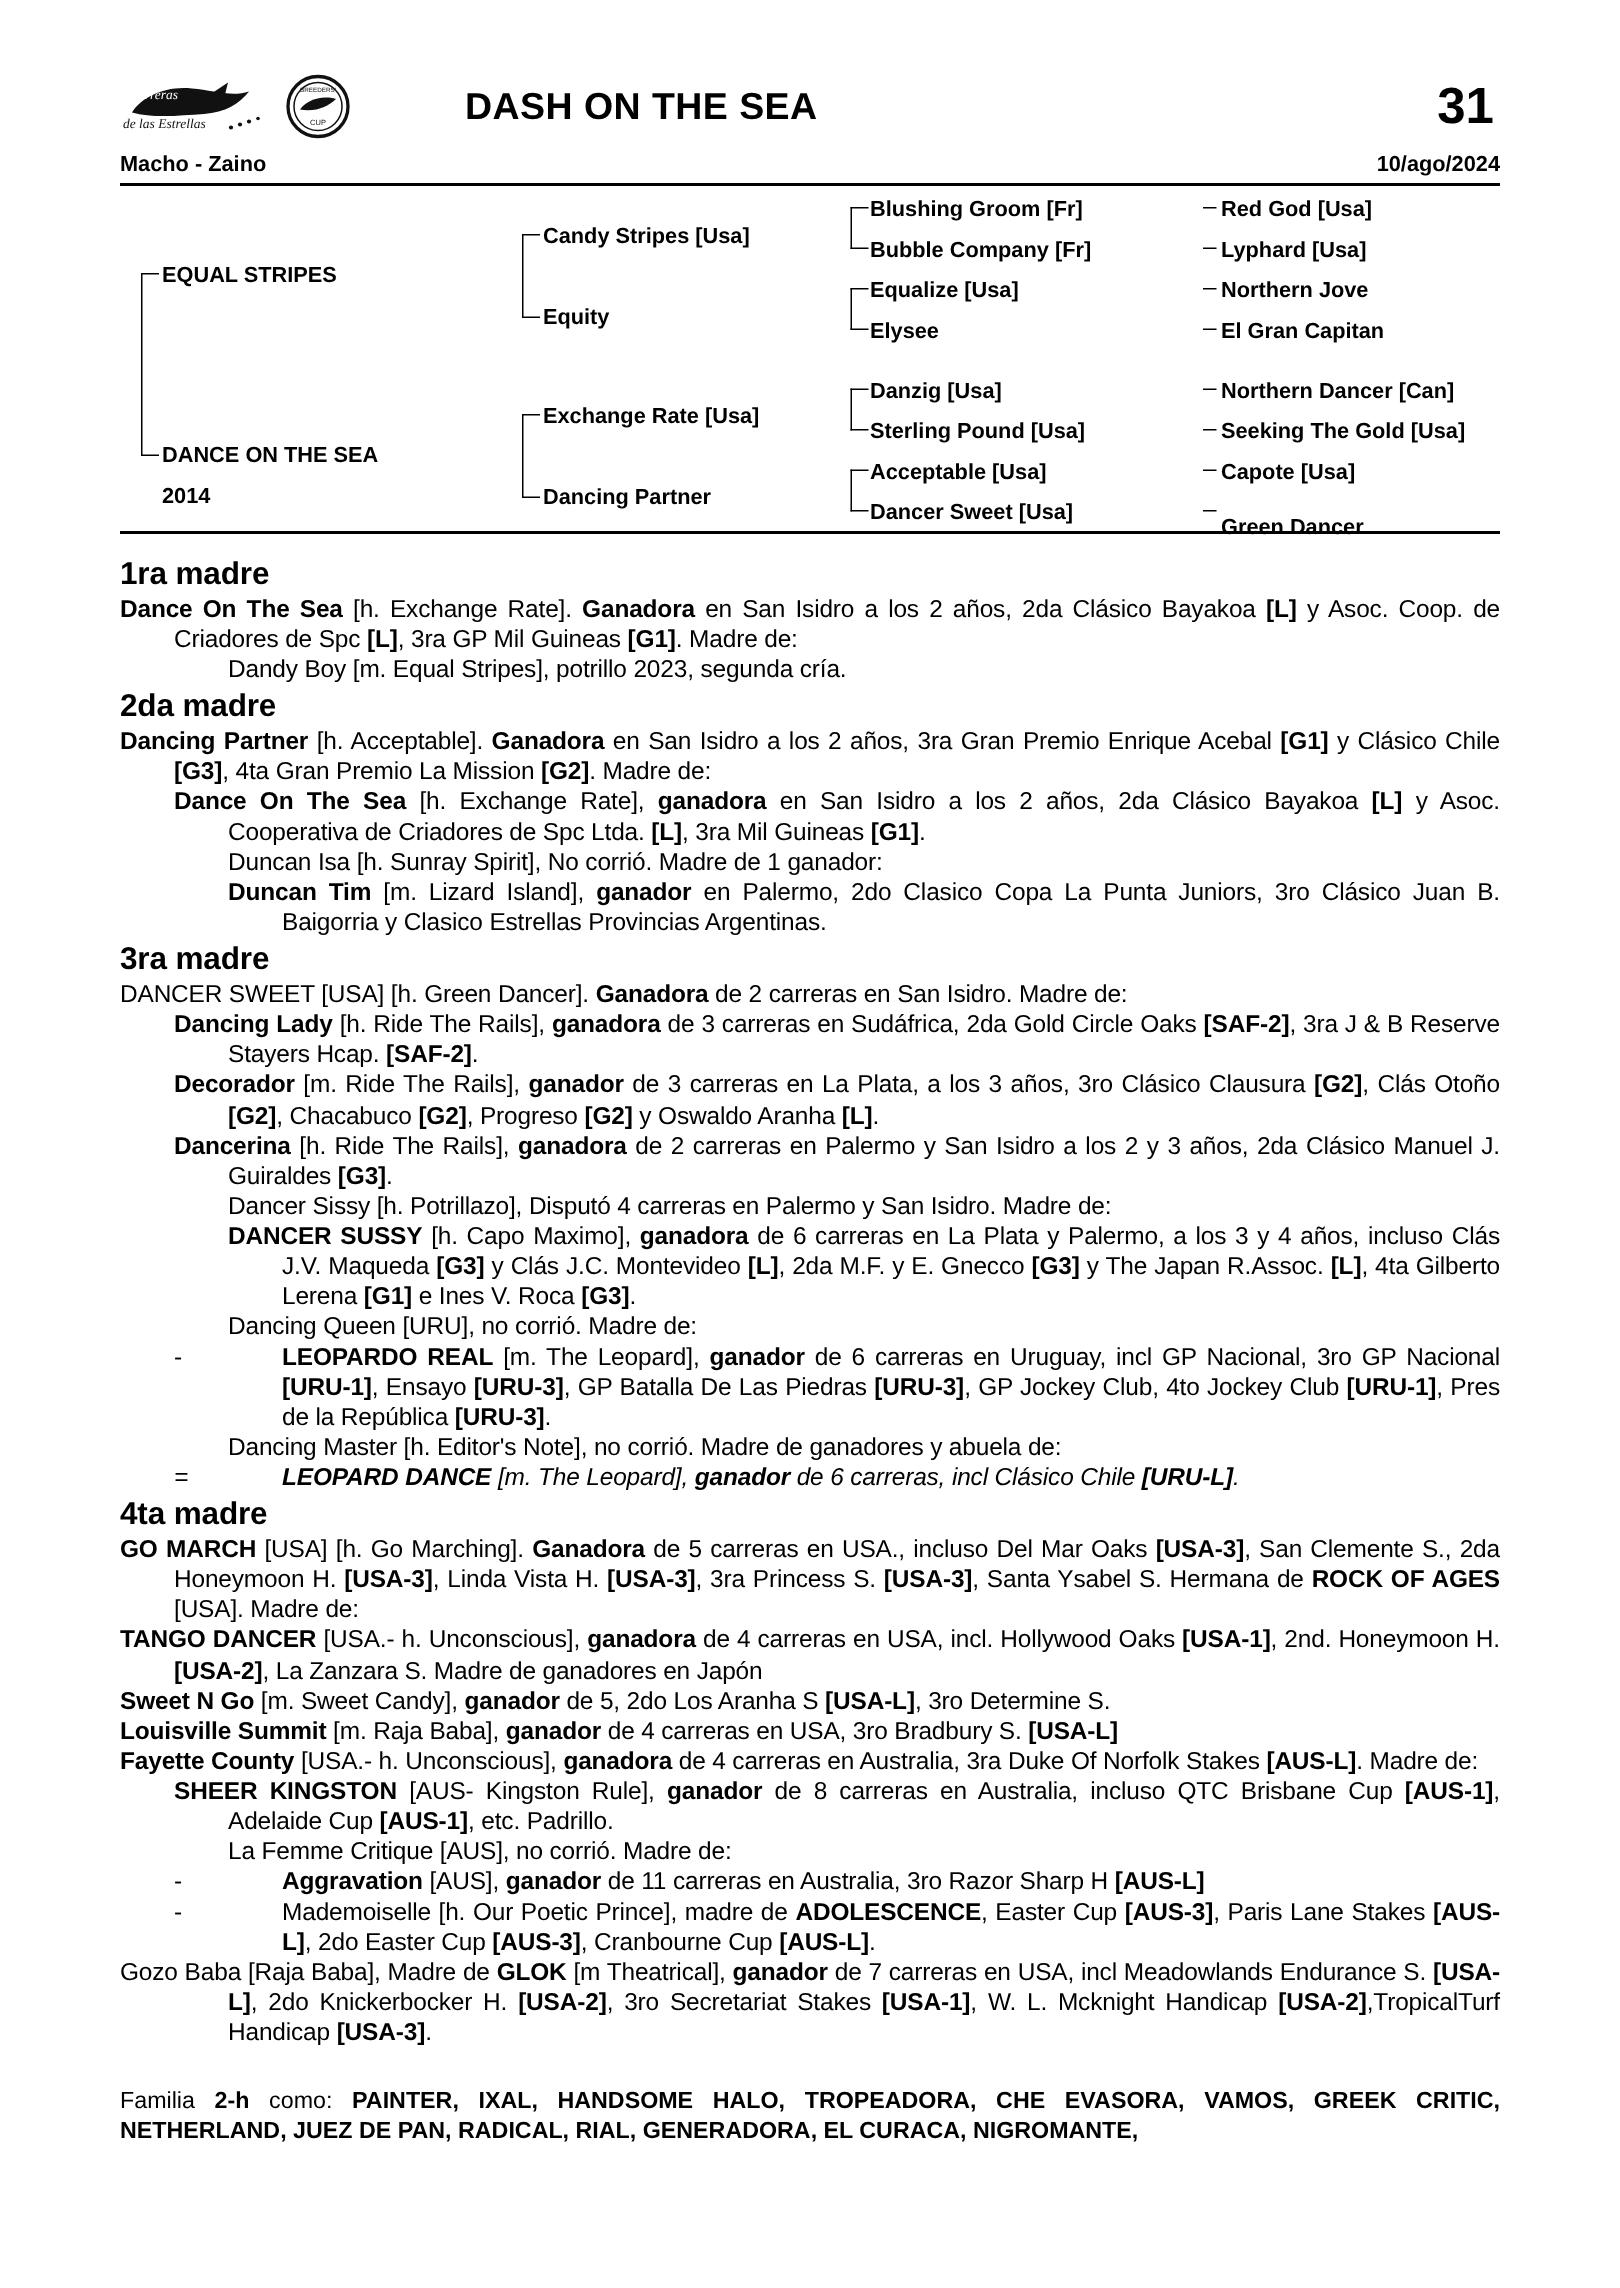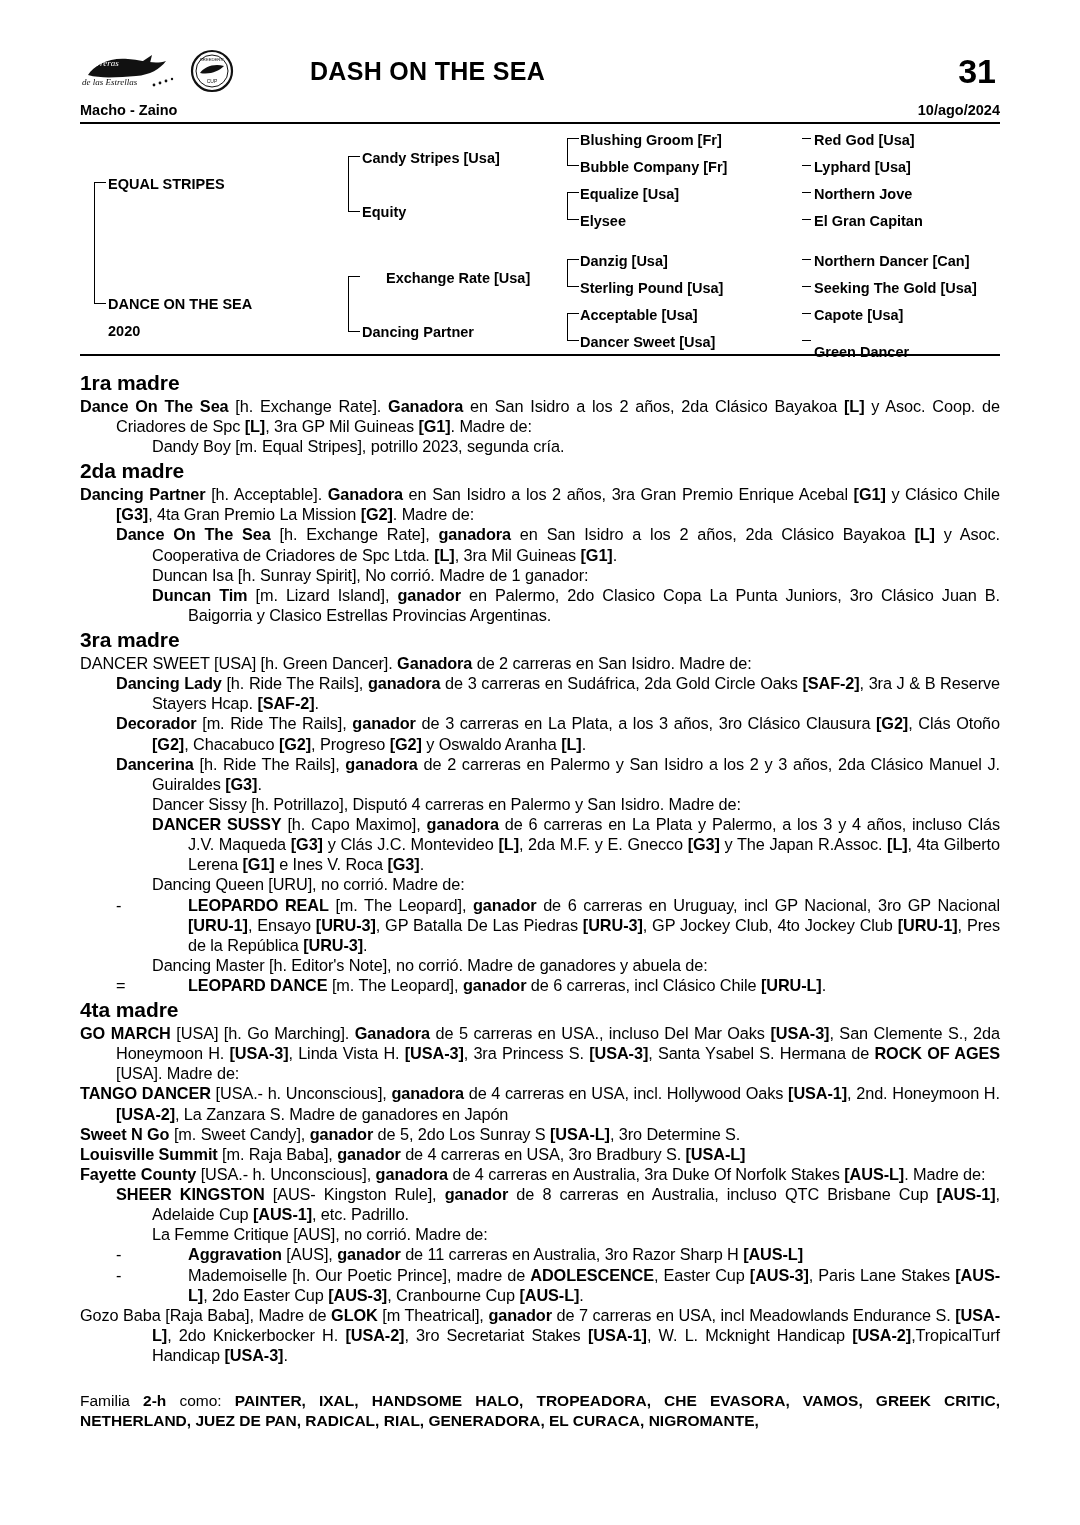--- a/index.html
+++ b/index.html
@@ -146,26 +146,26 @@
 
   <div class="subheader">
     <div>Macho - Zaino</div>
     <div>10/ago/2024</div>
   </div>
 
   <div class="pedigree">
 
     <div class="ped-item" style="left:28px; top:52px;">EQUAL STRIPES</div>
     <div class="ped-item" style="left:28px; top:172px;">DANCE ON THE SEA</div>
-    <div class="ped-item" style="left:28px; top:199px;">2020</div>
+    <div class="ped-item" style="left:28px; top:199px;">2014</div>
     <div class="bracket" style="left:14px; top:58px; height:122px;"></div>
 
     <div class="ped-item" style="left:282px; top:26px;">Candy Stripes [Usa]</div>
     <div class="ped-item" style="left:282px; top:80px;">Equity</div>
-    <div class="ped-item" style="left:282px; top:146px;margin-left:24px;">Exchange Rate [Usa]</div>
+    <div class="ped-item" style="left:282px; top:146px;">Exchange Rate [Usa]</div>
     <div class="bracket" style="left:268px; top:32px; height:56px;"></div>
     <div class="ped-item" style="left:282px; top:200px;">Dancing Partner</div>
     <div class="bracket" style="left:268px; top:152px; height:56px;"></div>
 
     <div class="ped-item" style="left:500px; top:8px;">Blushing Groom [Fr]</div>
     <div class="ped-item" style="left:500px; top:35px;">Bubble Company [Fr]</div>
     <div class="bracket" style="left:487px; top:14px; height:28px;"></div>
     <div class="ped-item" style="left:500px; top:62px;">Equalize [Usa]</div>
     <div class="ped-item" style="left:500px; top:89px;">Elysee</div>
     <div class="bracket" style="left:487px; top:68px; height:28px;"></div>
@@ -209,26 +209,26 @@
     <div class="sec-title">3ra madre</div>
     <div class="para"><span>DANCER SWEET [USA] [h. Green Dancer]. </span><b>Ganadora</b><span> de 2 carreras en San Isidro. Madre de:</span></div>
     <div class="para ind2"><b>Dancing Lady</b><span> [h. Ride The Rails], </span><b>ganadora</b><span> de 3 carreras en Sudáfrica, 2da Gold Circle Oaks </span><b class="g">[SAF-2]</b><span>, 3ra J &amp; B Reserve Stayers Hcap. </span><b class="g">[SAF-2]</b><span>.</span></div>
     <div class="para ind2"><b>Decorador</b><span> [m. Ride The Rails], </span><b>ganador</b><span> de 3 carreras en La Plata, a los 3 años, 3ro Clásico Clausura </span><b class="g">[G2]</b><span>, Clás Otoño </span><b class="g">[G2]</b><span>, Chacabuco </span><b class="g">[G2]</b><span>, Progreso </span><b class="g">[G2]</b><span> y Oswaldo Aranha </span><b class="g">[L]</b><span>.</span></div>
     <div class="para ind2"><b>Dancerina</b><span> [h. Ride The Rails], </span><b>ganadora</b><span> de 2 carreras en Palermo y San Isidro a los 2 y 3 años, 2da Clásico Manuel J. Guiraldes </span><b class="g">[G3]</b><span>.</span></div>
     <div class="para ind3">Dancer Sissy [h. Potrillazo], Disputó 4 carreras en Palermo y San Isidro. Madre de:</div>
     <div class="para ind4"><b>DANCER SUSSY</b><span> [h. Capo Maximo], </span><b>ganadora</b><span> de 6 carreras en La Plata y Palermo, a los 3 y 4 años, incluso Clás J.V. Maqueda </span><b class="g">[G3]</b><span> y Clás J.C. Montevideo </span><b class="g">[L]</b><span>, 2da M.F. y E. Gnecco </span><b class="g">[G3]</b><span> y The Japan R.Assoc. </span><b class="g">[L]</b><span>, 4ta Gilberto Lerena </span><b class="g">[G1]</b><span> e Ines V. Roca </span><b class="g">[G3]</b><span>.</span></div>
     <div class="para ind3">Dancing Queen [URU], no corrió. Madre de:</div>
     <div class="para hang-dash" style="padding-left:108px;"><span style="display:inline-block;width:36px;">-</span><b>LEOPARDO REAL</b><span> [m. The Leopard], </span><b>ganador</b><span> de 6 carreras en Uruguay, incl GP Nacional, 3ro GP Nacional </span><b class="g">[URU-1]</b><span>, Ensayo </span><b class="g">[URU-3]</b><span>, GP Batalla De Las Piedras </span><b class="g">[URU-3]</b><span>, GP Jockey Club, 4to Jockey Club </span><b class="g">[URU-1]</b><span>, Pres de la República </span><b class="g">[URU-3]</b><span>.</span></div>
     <div class="para ind3">Dancing Master [h. Editor's Note], no corrió. Madre de ganadores y abuela de:</div>
-    <div class="para hang-dash" style="padding-left:108px;"><span style="display:inline-block;width:36px;">=</span><b>LEOPARD DANCE</b><span> [m. The Leopard], </span><b>ganador</b><span> de 6 carreras, incl Clásico Chile </span><b class="g">[URU-L]</b><span>.</span></div>
+    <div class="para hang-dash" style="padding-left:108px;font-style:italic;"><span style="display:inline-block;width:36px;">=</span><b>LEOPARD DANCE</b><span> [m. The Leopard], </span><b>ganador</b><span> de 6 carreras, incl Clásico Chile </span><b class="g">[URU-L]</b><span>.</span></div>
 
     <div class="sec-title">4ta madre</div>
     <div class="para ind1"><b>GO MARCH</b><span> [USA] [h. Go Marching]. </span><b>Ganadora</b><span> de 5 carreras en USA., incluso Del Mar Oaks </span><b class="g">[USA-3]</b><span>, San Clemente S., 2da Honeymoon H. </span><b class="g">[USA-3]</b><span>, Linda Vista H. </span><b class="g">[USA-3]</b><span>, 3ra Princess S. </span><b class="g">[USA-3]</b><span>, Santa Ysabel S. Hermana de </span><b>ROCK OF AGES</b><span> [USA]. Madre de:</span></div>
     <div class="para ind1"><b>TANGO DANCER</b><span> [USA.- h. Unconscious], </span><b>ganadora</b><span> de 4 carreras en USA, incl. Hollywood Oaks </span><b class="g">[USA-1]</b><span>, 2nd. Honeymoon H. </span><b class="g">[USA-2]</b><span>, La Zanzara S. Madre de ganadores en Japón</span></div>
-    <div class="para ind1"><b>Sweet N Go</b><span> [m. Sweet Candy], </span><b>ganador</b><span> de 5, 2do Los Sunray S </span><b class="g">[USA-L]</b><span>, 3ro Determine S.</span></div>
+    <div class="para ind1"><b>Sweet N Go</b><span> [m. Sweet Candy], </span><b>ganador</b><span> de 5, 2do Los Aranha S </span><b class="g">[USA-L]</b><span>, 3ro Determine S.</span></div>
     <div class="para ind1"><b>Louisville Summit</b><span> [m. Raja Baba], </span><b>ganador</b><span> de 4 carreras en USA, 3ro Bradbury S. </span><b class="g">[USA-L]</b></div>
     <div class="para ind1"><b>Fayette County</b><span> [USA.- h. Unconscious], </span><b>ganadora</b><span> de 4 carreras en Australia, 3ra Duke Of Norfolk Stakes </span><b class="g">[AUS-L]</b><span>. Madre de:</span></div>
     <div class="para ind2"><b>SHEER KINGSTON</b><span> [AUS- Kingston Rule], </span><b>ganador</b><span> de 8 carreras en Australia, incluso QTC Brisbane Cup </span><b class="g">[AUS-1]</b><span>, Adelaide Cup </span><b class="g">[AUS-1]</b><span>, etc. Padrillo.</span></div>
     <div class="para ind3">La Femme Critique [AUS], no corrió. Madre de:</div>
     <div class="para hang-dash" style="padding-left:108px;"><span style="display:inline-block;width:36px;">-</span><b>Aggravation</b><span> [AUS], </span><b>ganador</b><span> de 11 carreras en Australia, 3ro Razor Sharp H </span><b class="g">[AUS-L]</b></div>
     <div class="para hang-dash" style="padding-left:108px;"><span style="display:inline-block;width:36px;">-</span><span>Mademoiselle [h. Our Poetic Prince], madre de </span><b>ADOLESCENCE</b><span>, Easter Cup </span><b class="g">[AUS-3]</b><span>, Paris Lane Stakes </span><b class="g">[AUS-L]</b><span>, 2do Easter Cup </span><b class="g">[AUS-3]</b><span>, Cranbourne Cup </span><b class="g">[AUS-L]</b><span>.</span></div>
     <div class="para ind3" style="padding-left:72px;text-indent:-72px;"><span>Gozo Baba [Raja Baba], Madre de </span><b>GLOK</b><span> [m Theatrical], </span><b>ganador</b><span> de 7 carreras en USA, incl Meadowlands Endurance S. </span><b class="g">[USA-L]</b><span>, 2do Knickerbocker H. </span><b class="g">[USA-2]</b><span>, 3ro Secretariat Stakes </span><b class="g">[USA-1]</b><span>, W. L. Mcknight Handicap </span><b class="g">[USA-2]</b><span>,TropicalTurf Handicap </span><b class="g">[USA-3]</b><span>.</span></div>
 
   </div>
 

